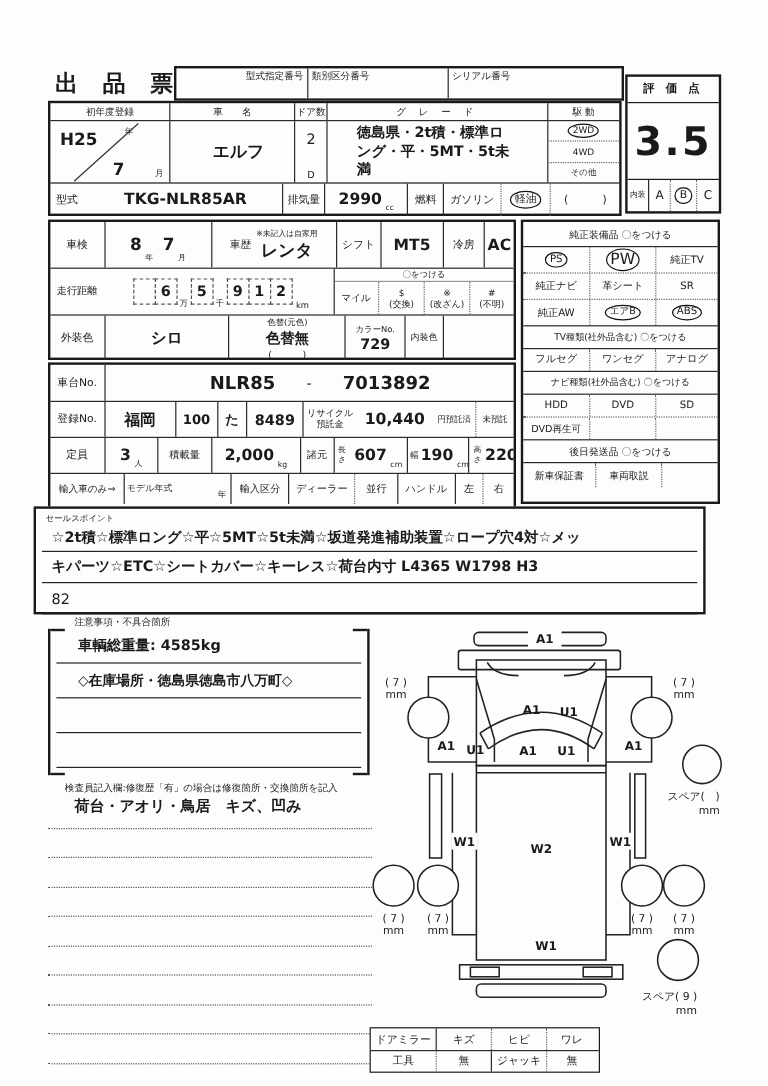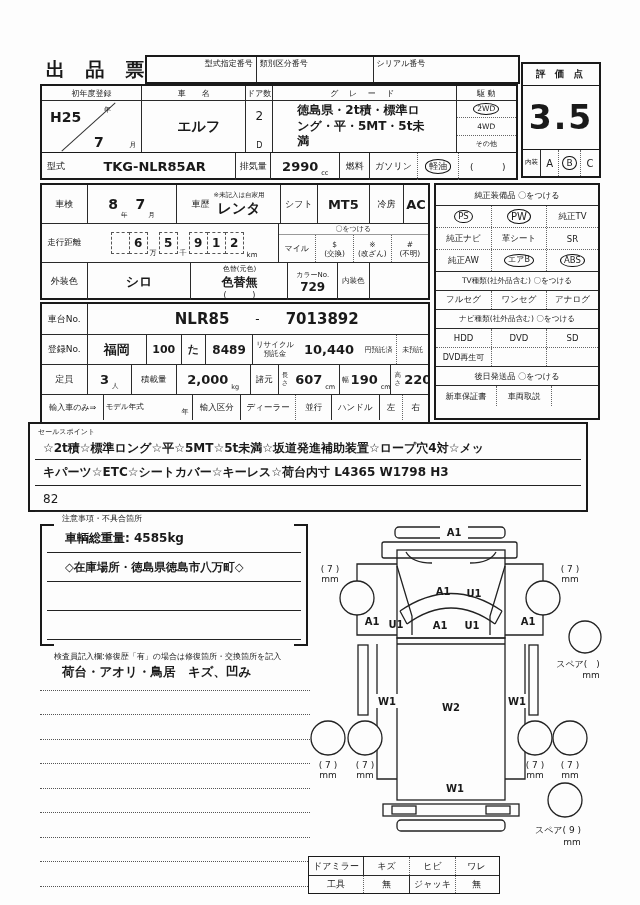--- a/index.html
+++ b/index.html
@@ -265,21 +265,21 @@
 
   <div class="box" style="left:434px;top:183px;width:166px;height:237px;">
     <div class="row" style="height:20px;">
       <div style="width:100%;font-size:8.2px;">純正装備品 〇をつける</div>
     </div>
     <div class="row bt" style="height:22px;">
       <div style="width:55px;">
           <span class="circ" style="font-size:8.5px;">PS</span>
         </div>
       <div class="bd" style="width:55px;">
-          <span class="circ" style="font-size:10px;">PW</span>
+          <span class="circ" style="font-size:13px;">PW</span>
         </div>
       <div class="bd" style="width:52px;font-size:8.5px;">純正TV</div>
     </div>
     <div class="row btd" style="height:22px;">
       <div style="width:55px;font-size:8.5px;">純正ナビ</div>
       <div class="bd" style="width:55px;font-size:8.5px;">革シート</div>
       <div class="bd" style="width:52px;font-size:8.5px;">SR</div>
     </div>
     <div class="row btd" style="height:22px;">
       <div style="width:55px;font-size:8.5px;">純正AW</div>

